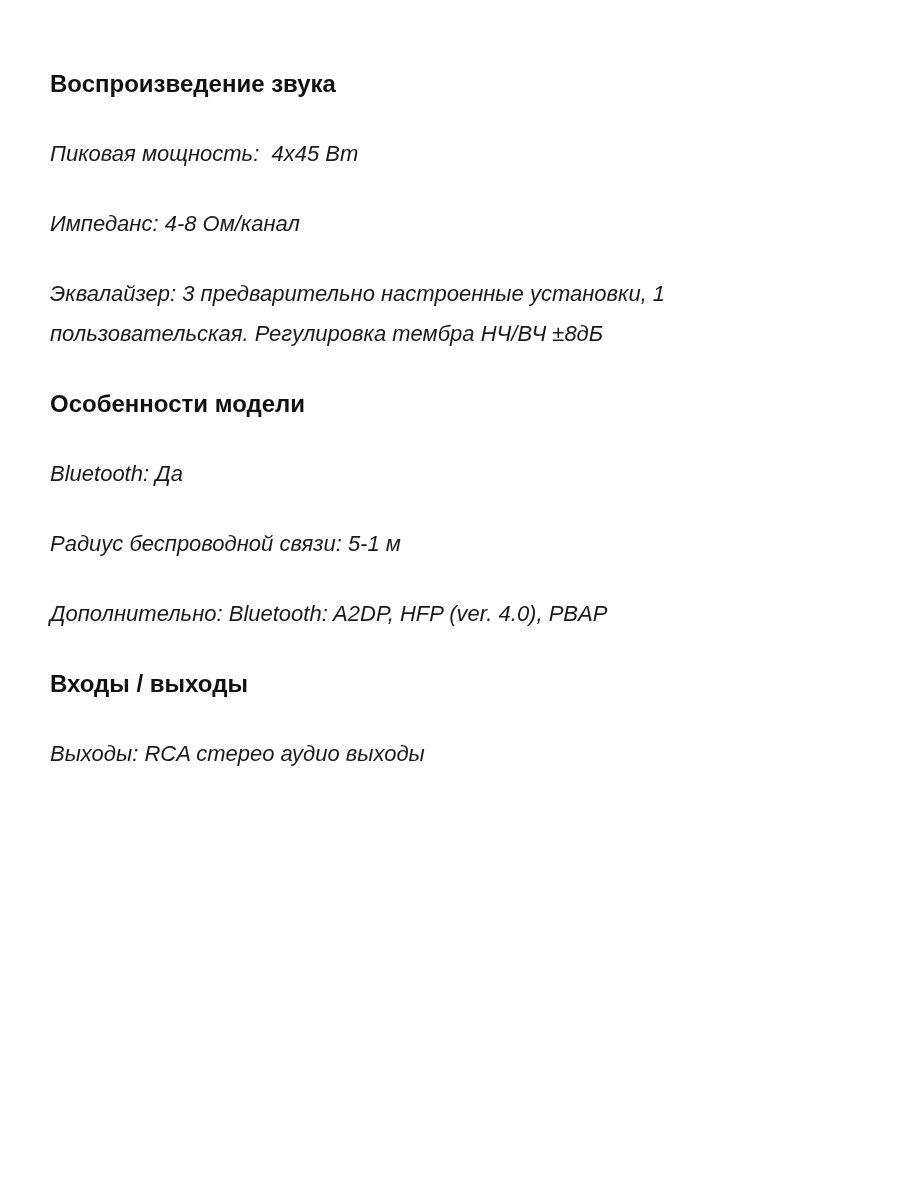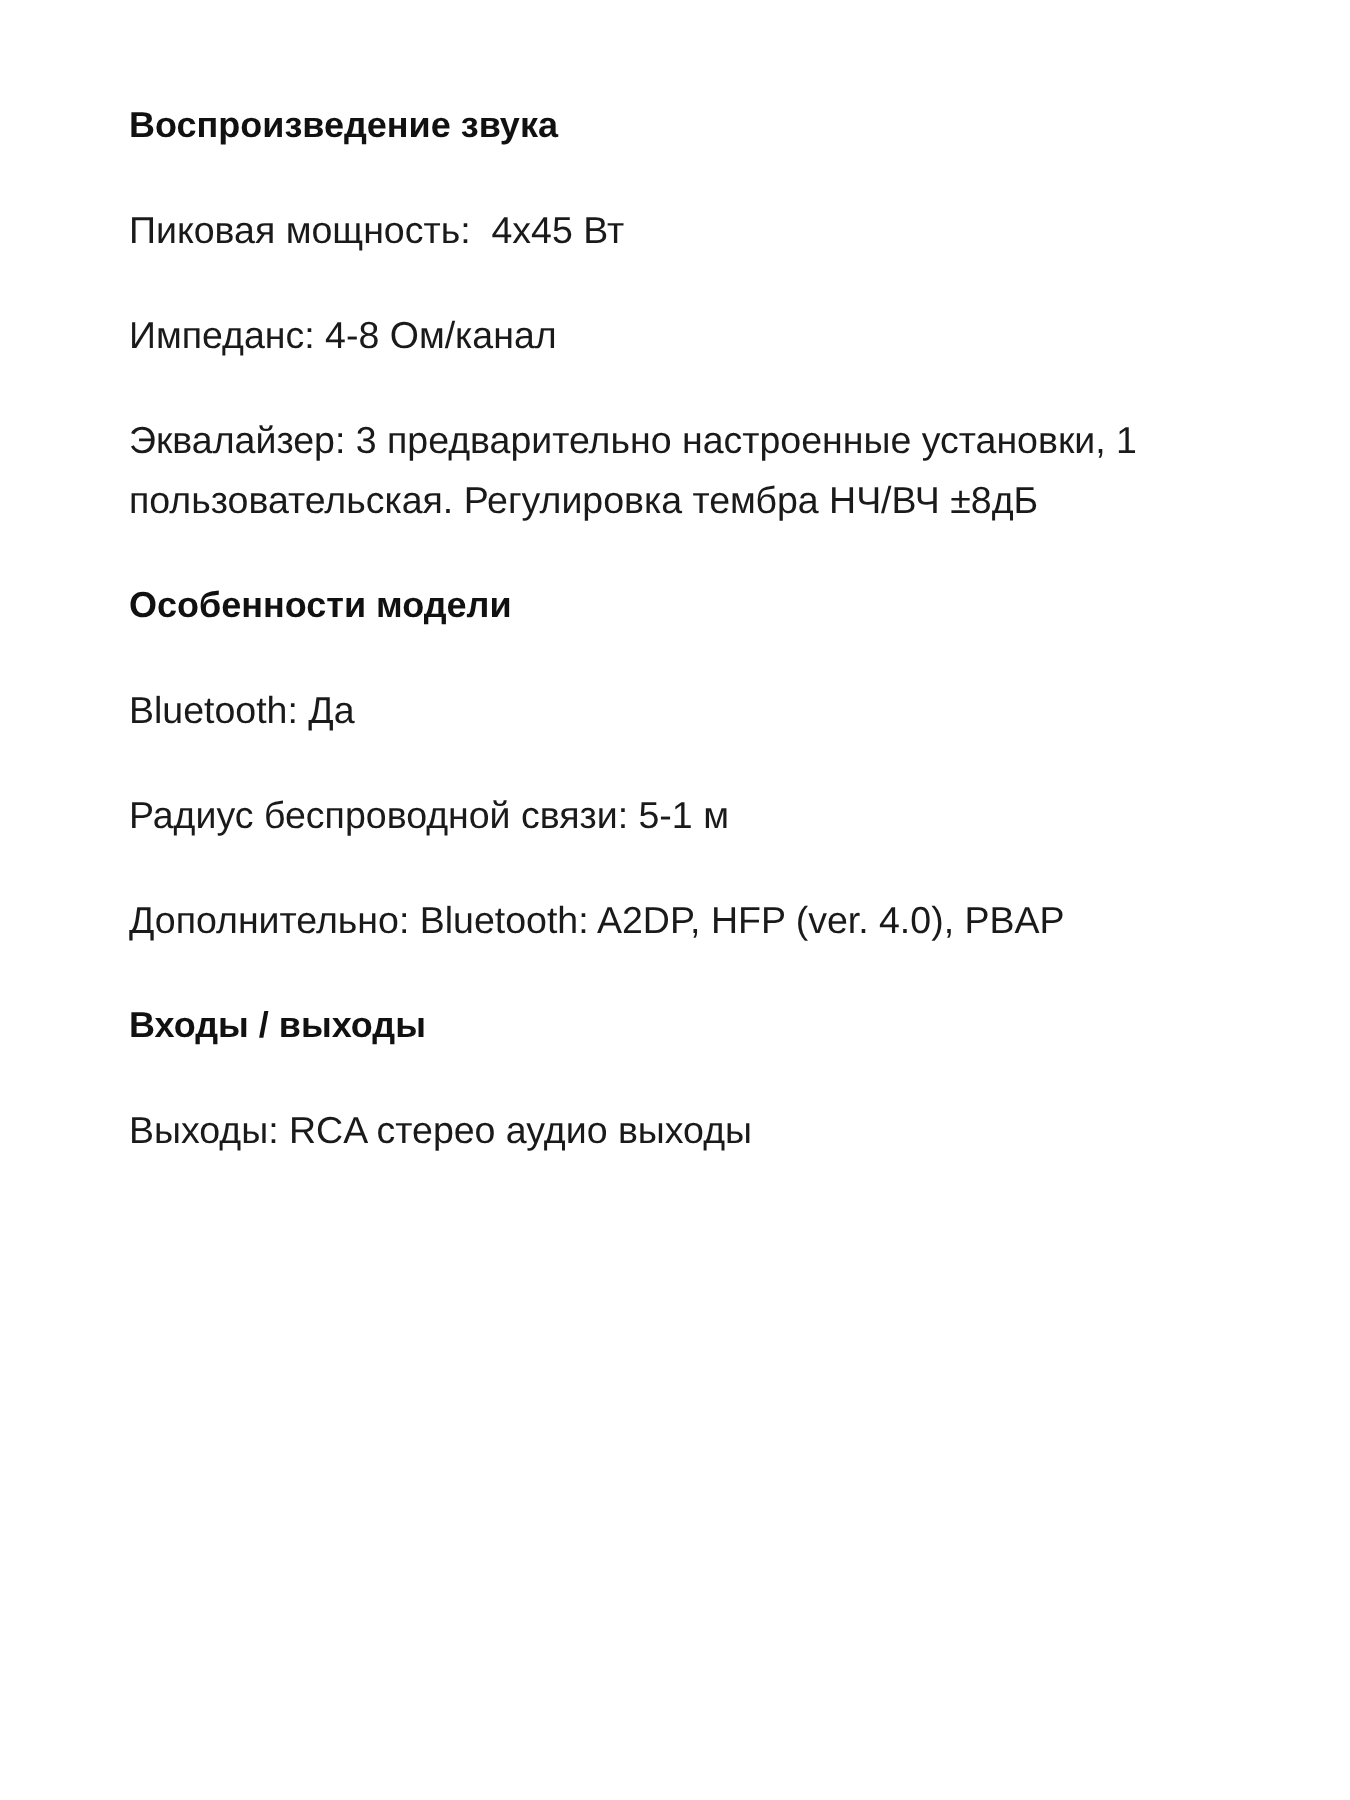--- a/index.html
+++ b/index.html
@@ -8,36 +8,36 @@
     background: #ffffff;
     font-family: "Liberation Sans", "DejaVu Sans", sans-serif;
   }
   body {
     min-height: 1200px;
     padding: 64px 40px 0 50px;
     color: #1a1a1a;
   }
   .specs {
     width: 810px;
-    margin-left: 36px;
   }
   .section-heading {
     font-size: 24px;
     font-weight: 700;
     line-height: 40px;
     color: #111111;
     margin: 0 0 30px 0;
     white-space: pre-wrap;
   }
   .spec-row {
-    font-size: 25px;
+    font-size: 22px;
     font-weight: 400;
     line-height: 40px;
     margin: 0 0 30px 0;
     white-space: pre-wrap;
+    font-style: italic;
   }
 </style>
 </head>
 <body>
 
 <main class="specs">
 
   <section>
     <h2 class="section-heading">Воспроизведение звука</h2>
     <p class="spec-row">Пиковая мощность:  4x45 Вт</p>

